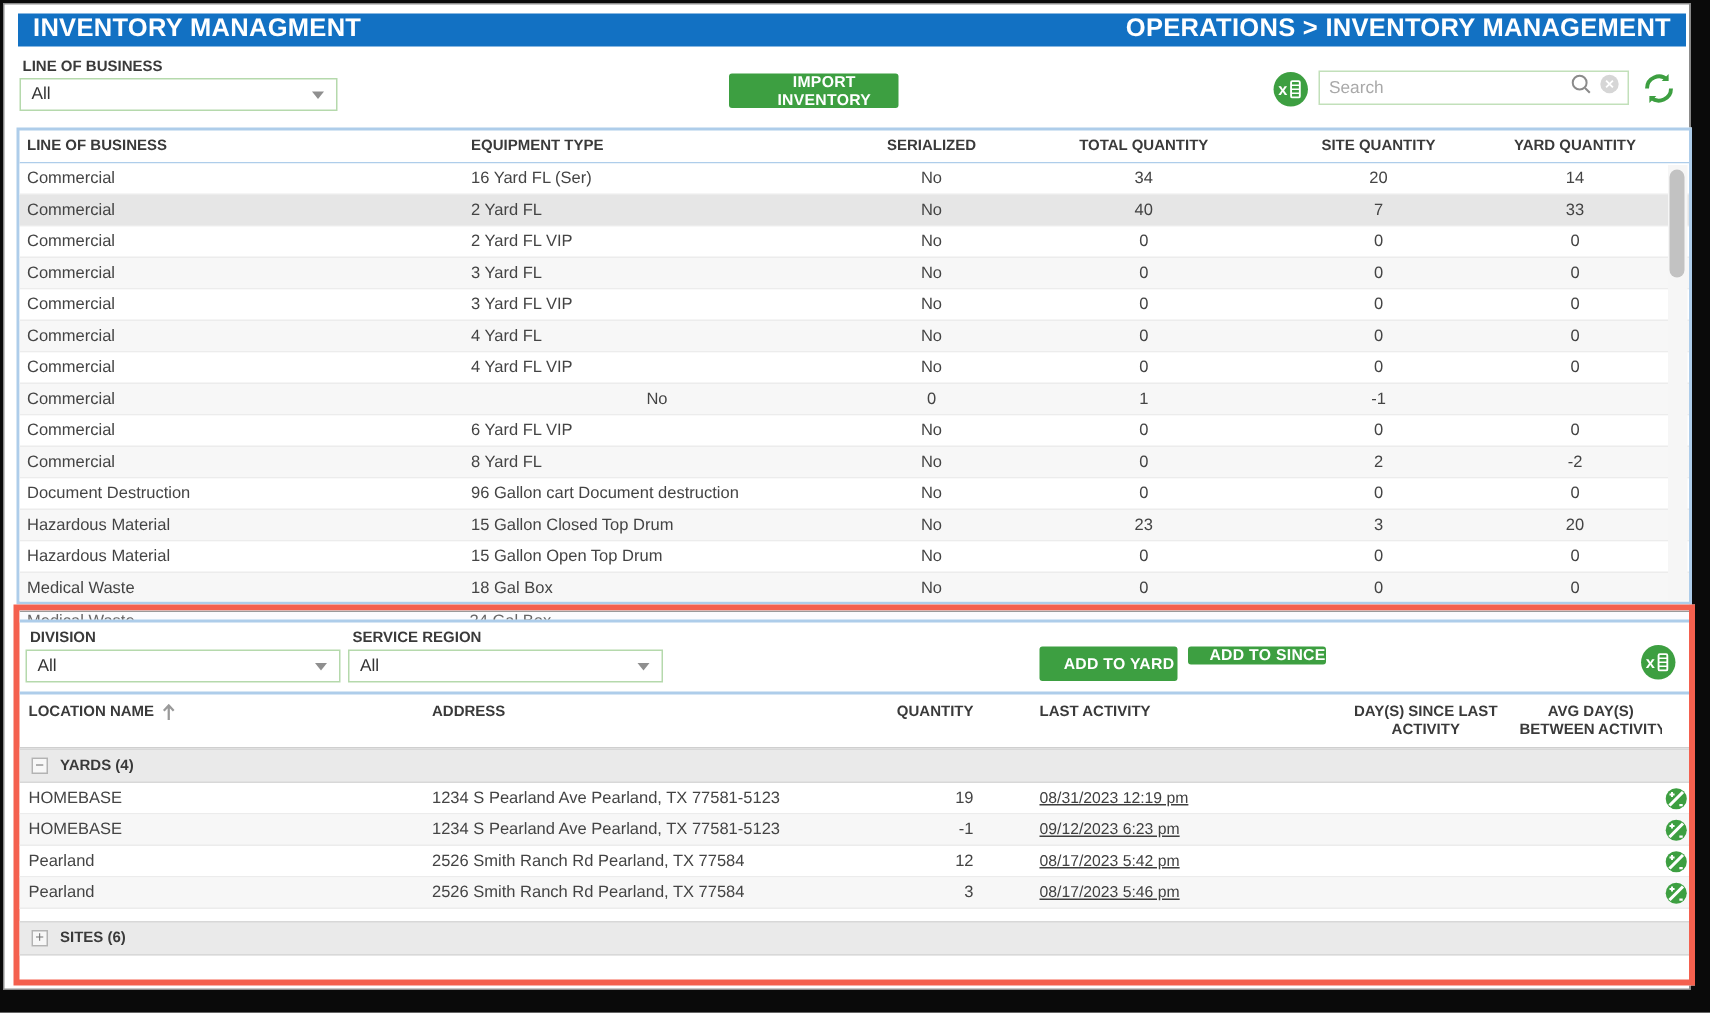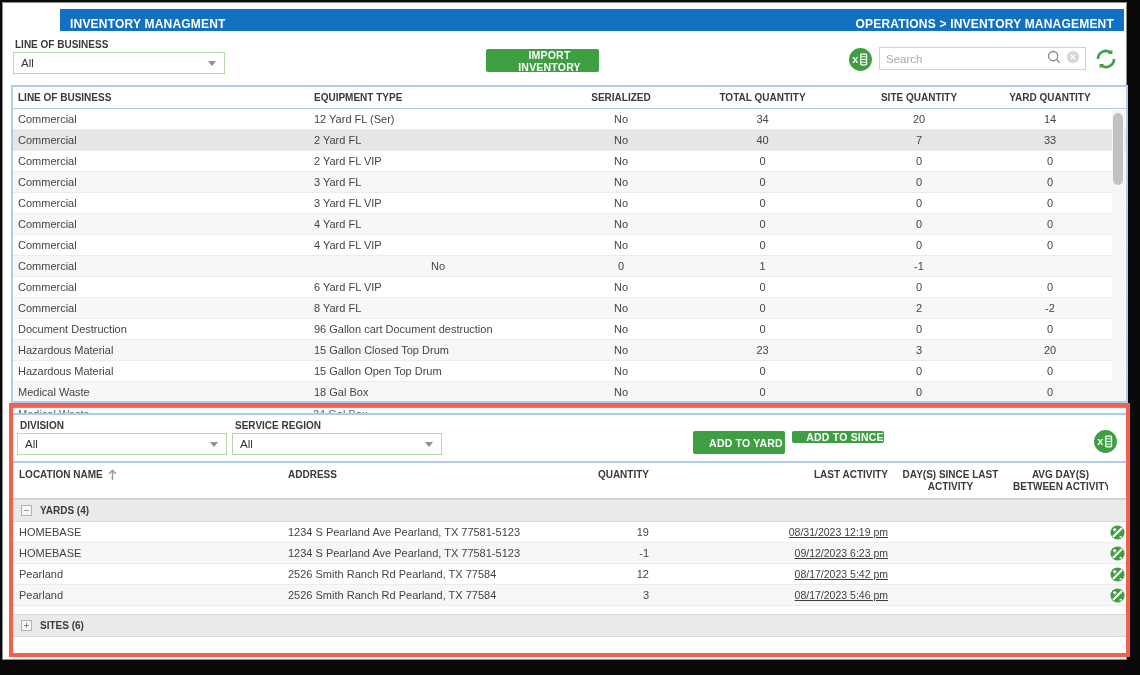--- a/index.html
+++ b/index.html
@@ -2,22 +2,22 @@
 <html><head>
 <meta charset="utf-8">
 <style>
   * { margin:0; padding:0; box-sizing:border-box; }
   body { background:#0a0a0a; font-family:"Liberation Sans","DejaVu Sans",sans-serif; }
   .page { position:relative; width:1140px; height:675px; background:#0a0a0a; overflow:hidden; }
   .app { position:absolute; left:2px; top:2px; width:1125px; height:658px; background:#fff; border:1px solid #8c8c8c; }
 
   
   .titlebar { position:absolute; left:9px; right:2px; top:6px; height:22px; background:#1271c3; color:#fff;
-    font-size:12px; font-weight:bold; display:flex; justify-content:space-between; align-items:flex-end;
-    padding:0 10px 0 10px; letter-spacing:.2px;margin-left:48px; }
+    font-size:17px; font-weight:bold; display:flex; justify-content:space-between; align-items:flex-start;
+    padding:0 10px 0 10px; letter-spacing:.2px; }
 
   
   .lob-label { position:absolute; left:12px; top:36px; font-size:10px; font-weight:bold; color:#3a3a3a; }
   .select { border:1px solid #b5d9ac; background:#fff; display:flex; align-items:center; justify-content:space-between;
     padding:0 8px 0 7px; font-size:11.5px; color:#333; cursor:default; }
   .caret { width:0; height:0; border-left:4px solid transparent; border-right:4px solid transparent; border-top:5px solid #8f8f8f; }
   .lob-select { position:absolute; left:10px; top:49px; width:212px; height:22px; }
   .green-btn { background:#3d9f41; color:#fff; border:none; font-weight:bold; font-size:10.5px; letter-spacing:.2px;
     border-radius:2px; font-family:inherit; cursor:pointer;padding-left:14px; }
   .import-btn { position:absolute; left:483px; top:46px; width:113px; height:23px; }
@@ -58,21 +58,21 @@
   .excel-2 { left:1080px; top:22px; }
 
   
   .t2 { position:absolute; left:0; right:0; top:54px; }
   .t2h, .t2row { display:grid; grid-template-columns:270px 280px 90px 235px 125px 95px 1fr; }
   .t2h { border-top:2px solid #aecdea; border-bottom:1px solid #cfcfcf; padding:6px 0 5px; font-size:10px; font-weight:bold;
     color:#3a3a3a; align-items:start; line-height:12px; }
   .c2-loc { padding-left:6px; display:flex; align-items:center; gap:5px; }
   .c2-addr { padding-left:5px; }
   .c2-qty { text-align:right; padding-right:4px; }
-  .c2-act { padding-left:40px;text-align:right; }
+  .c2-act { padding-left:40px; }
   .c2-days, .c2-avg { text-align:center; }
   .hline { display:block; }
   .t2row { height:21px; align-items:center; font-size:11px; color:#444; border-bottom:1px solid #ececec; background:#fff; }
   .t2row.alt { background:#f7f7f7; }
   .activity-link { color:#3f3f3f; text-decoration:underline; font-size:10.5px; cursor:pointer; }
   .c2-icon { display:flex; justify-content:center; align-items:center; }
   .group-row { height:23px; background:#eaeaea; border-top:1px solid #d8d8d8; border-bottom:1px solid #d8d8d8;
     display:flex; align-items:center; gap:8px; padding-left:8px; font-size:10px; font-weight:bold; color:#3a3a3a; cursor:pointer; }
   #t2-body .group-row:not(:first-child) { margin-top:8px; }
   .gicon { width:11px; height:11px; border:1px solid #b3b3b3; background:#f7f7f7; color:#777; font-size:10px;
@@ -136,21 +136,21 @@
         <span class="cell c-lob">LINE OF BUSINESS</span>
         <span class="cell c-equip">EQUIPMENT TYPE</span>
         <span class="cell c-ser">SERIALIZED</span>
         <span class="cell c-tot">TOTAL QUANTITY</span>
         <span class="cell c-site">SITE QUANTITY</span>
         <span class="cell c-yard">YARD QUANTITY</span>
       </div>
       <div id="t1-body">
           <div class="trow">
             <span class="cell c-lob">Commercial</span>
-            <span class="cell c-equip">12 Yard FL (Ser)</span>
+            <span class="cell c-equip">16 Yard FL (Ser)</span>
             <span class="cell c-ser">No</span>
             <span class="cell c-tot">34</span>
             <span class="cell c-site">20</span>
             <span class="cell c-yard">14</span>
           </div>
           <div class="trow alt sel">
             <span class="cell c-lob">Commercial</span>
             <span class="cell c-equip">2 Yard FL</span>
             <span class="cell c-ser">No</span>
             <span class="cell c-tot">40</span>

